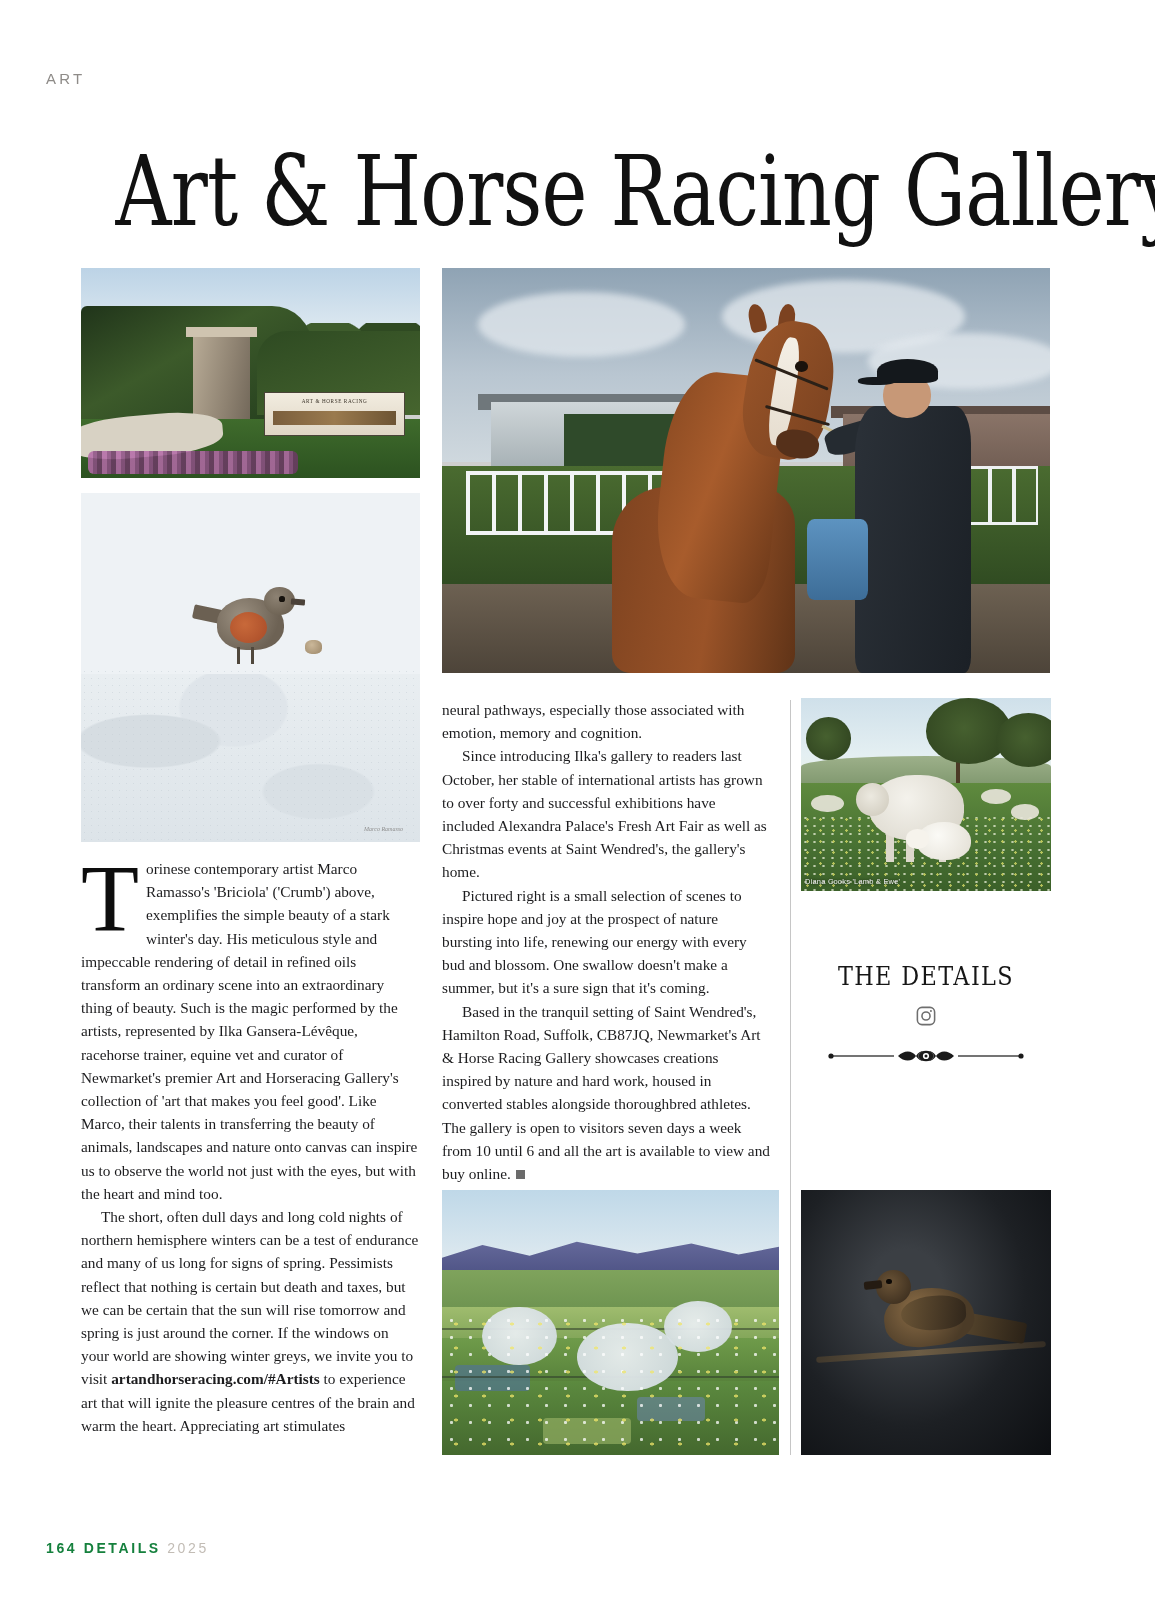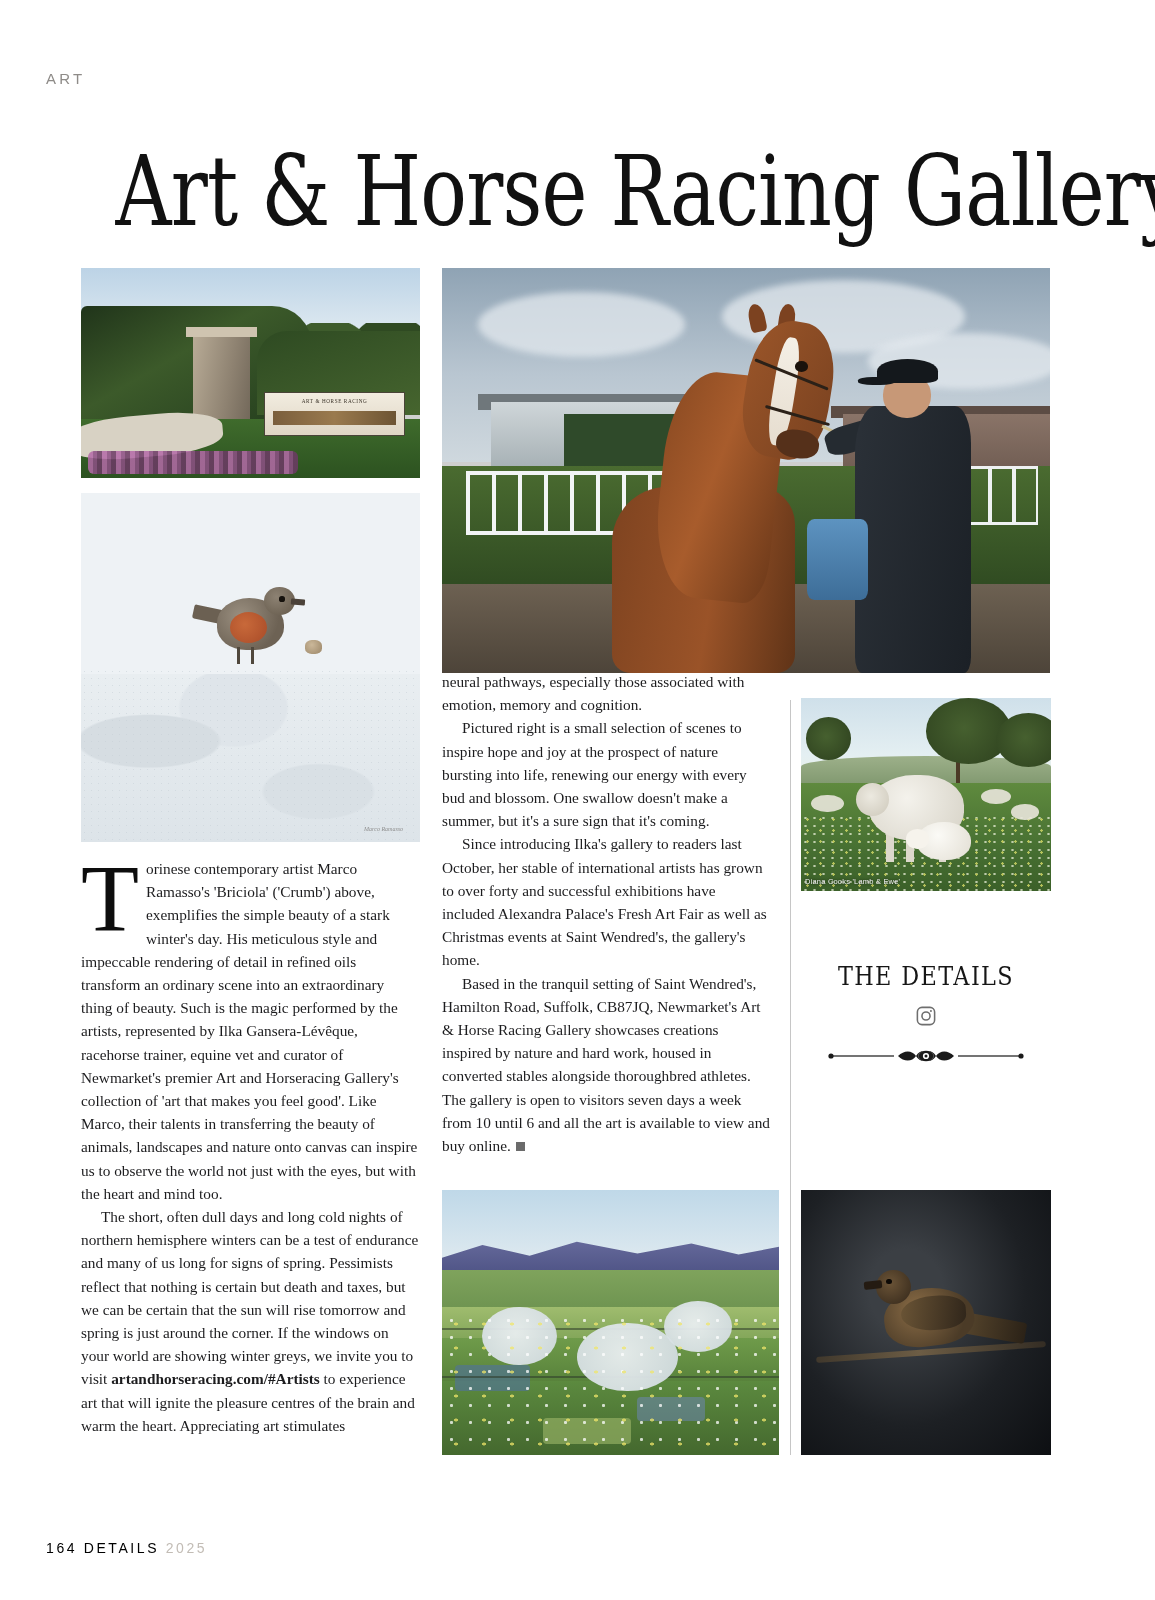--- a/index.html
+++ b/index.html
@@ -231,21 +231,21 @@
   .bd-wing{position:absolute;left:40%;top:40%;width:26%;height:13%;
     background:linear-gradient(100deg,#6b5536,#2f251a);
     border-radius:50% 40% 40% 50%;transform:rotate(-4deg);}
   .bd-sig{position:absolute;right:8px;bottom:8px;font-size:6px;color:#6b6258;
     font-family:"Liberation Serif",serif;font-style:italic;opacity:.8;}
 
   
   .col{position:absolute;font-size:15.3px;line-height:23.2px;
     text-align:left;color:#1c1c1e;}
   #col1{left:81px;top:857px;width:338px;}
-  #col2{left:442px;top:670px;width:328px;}
+  #col2{left:442px;top:698px;width:328px;}
   .col p{margin:0;}
   .col p + p{text-indent:20px;}
   .dropcap{
     float:left;font-size:95px;line-height:76px;
     font-family:"Liberation Serif",serif;
     font-weight:400;margin:4px 7px 0 0;color:#0d0d0d;
   }
   .bold-link{font-weight:700;}
   .endmark{display:inline-block;width:9px;height:9px;background:#6b6b6b;
     margin-left:5px;vertical-align:baseline;}
@@ -261,21 +261,21 @@
     font-size:26px;letter-spacing:1.6px;color:#161616;
     transform:scaleX(.86);transform-origin:center;
   }
   .details-body{margin-top:22px;font-size:15.3px;line-height:23px;color:#1c1c1e;}
   .ig-wrap{margin-top:14px;display:flex;justify-content:center;}
   .ornament{margin-top:16px;display:flex;justify-content:center;}
 
   
   .footer{position:absolute;left:46px;top:1540px;
     font-family:"Liberation Sans",sans-serif;font-size:14px;letter-spacing:2.6px;}
-  .footer .pg{font-weight:400;color:#000000;}
+  .footer .pg{font-weight:700;color:#15803d;}
   .footer .yr{color:#c2bcb5;font-weight:400;}
 </style>
 </head>
 <body>
 
 <div class="page">
 
   <div class="kicker">ART</div>
 
   <div class="masthead">Art &amp; Horse Racing Gallery</div>
@@ -401,22 +401,22 @@
     <p>
       <span class="dropcap">T</span><span>orinese contemporary artist Marco Ramasso's 'Briciola' ('Crumb') above, exemplifies the simple beauty of a stark winter's day. His meticulous style and impeccable rendering of detail in refined oils transform an ordinary scene into an extraordinary thing of beauty. Such is the magic performed by the artists, represented by Ilka Gansera-Lévêque, racehorse trainer, equine vet and curator of Newmarket's premier Art and Horseracing Gallery's collection of 'art that makes you feel good'. Like Marco, their talents in transferring the beauty of animals, landscapes and nature onto canvas can inspire us to observe the world not just with the eyes, but with the heart and mind too.</span>
     </p>
     <p>
       <span>The short, often dull days and long cold nights of northern hemisphere winters can be a test of endurance and many of us long for signs of spring. Pessimists reflect that nothing is certain but death and taxes, but we can be certain that the sun will rise tomorrow and spring is just around the corner. If the windows on your world are showing winter greys, we invite you to visit </span><span class="bold-link">artandhorseracing.com/#Artists</span><span> to experience art that will ignite the pleasure centres of the brain and warm the heart. Appreciating art stimulates</span>
     </p>
   </div>
 
   <div class="col" id="col2">
     <p><span>neural pathways, especially those associated with emotion, memory and cognition.</span></p>
+    <p><span>Since introducing Ilka's gallery to readers last October, her stable of international artists has grown to over forty and successful exhibitions have included Alexandra Palace's Fresh Art Fair as well as Christmas events at Saint Wendred's, the gallery's home.</span></p>
     <p><span>Pictured right is a small selection of scenes to inspire hope and joy at the prospect of nature bursting into life, renewing our energy with every bud and blossom. One swallow doesn't make a summer, but it's a sure sign that it's coming.</span></p>
-    <p><span>Since introducing Ilka's gallery to readers last October, her stable of international artists has grown to over forty and successful exhibitions have included Alexandra Palace's Fresh Art Fair as well as Christmas events at Saint Wendred's, the gallery's home.</span></p>
     <p><span>Based in the tranquil setting of Saint Wendred's, Hamilton Road, Suffolk, CB87JQ, Newmarket's Art &amp; Horse Racing Gallery showcases creations inspired by nature and hard work, housed in converted stables alongside thoroughbred athletes. The gallery is open to visitors seven days a week from 10 until 6 and all the art is available to view and buy online.</span><span class="endmark"></span></p>
   </div>
 
   <div class="details">
     <div class="details-title">THE DETAILS</div>
     <div class="ig-wrap">
       <span>
         <svg width="22" height="22" viewBox="0 0 24 24" fill="none" stroke="#6f6f6f" stroke-width="1.7">
           <rect x="2.6" y="2.6" width="18.8" height="18.8" rx="5"></rect>
           <circle cx="12" cy="12" r="4.4"></circle>

